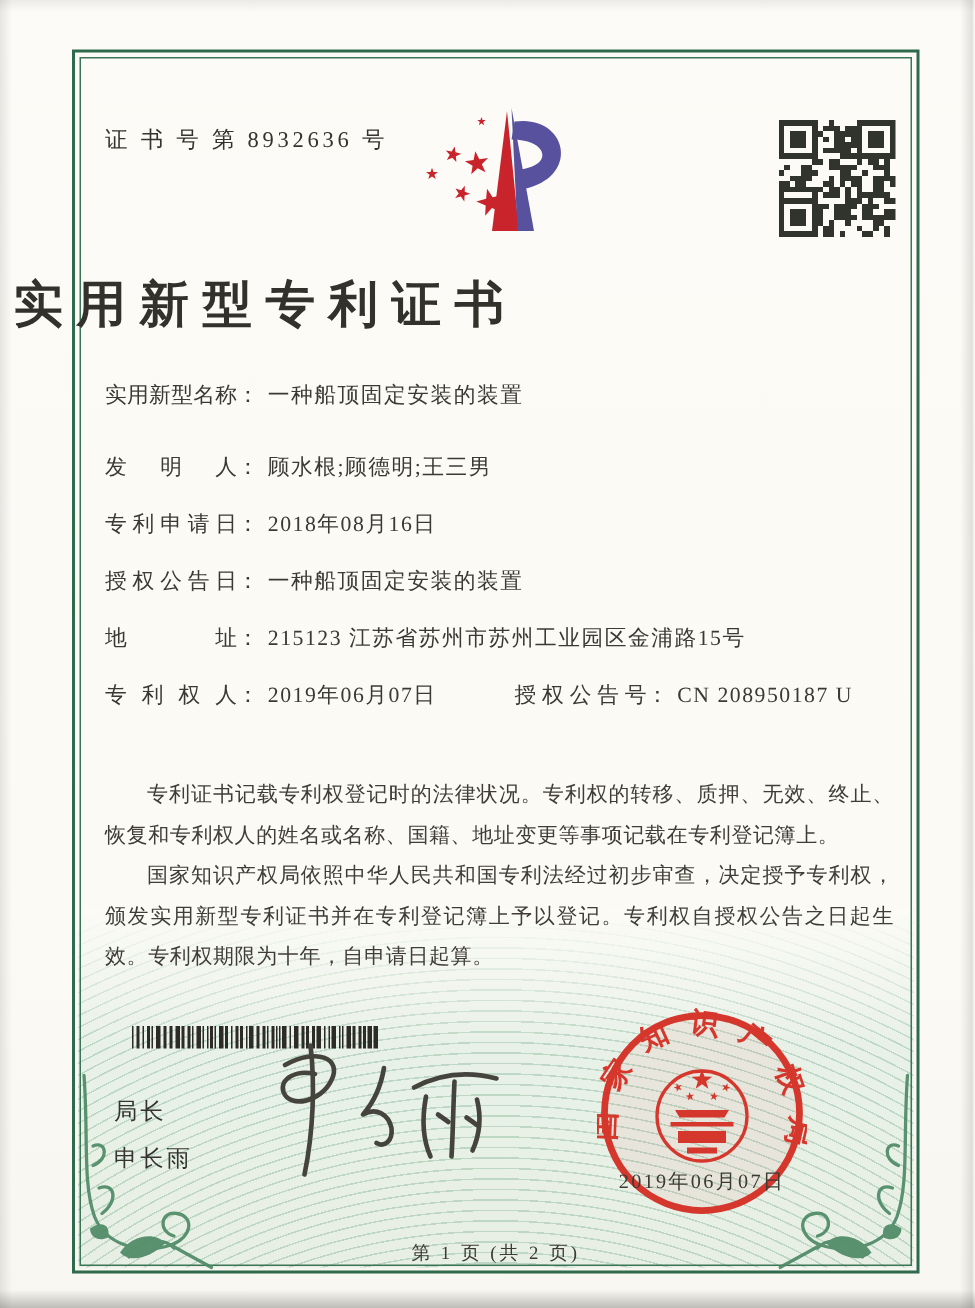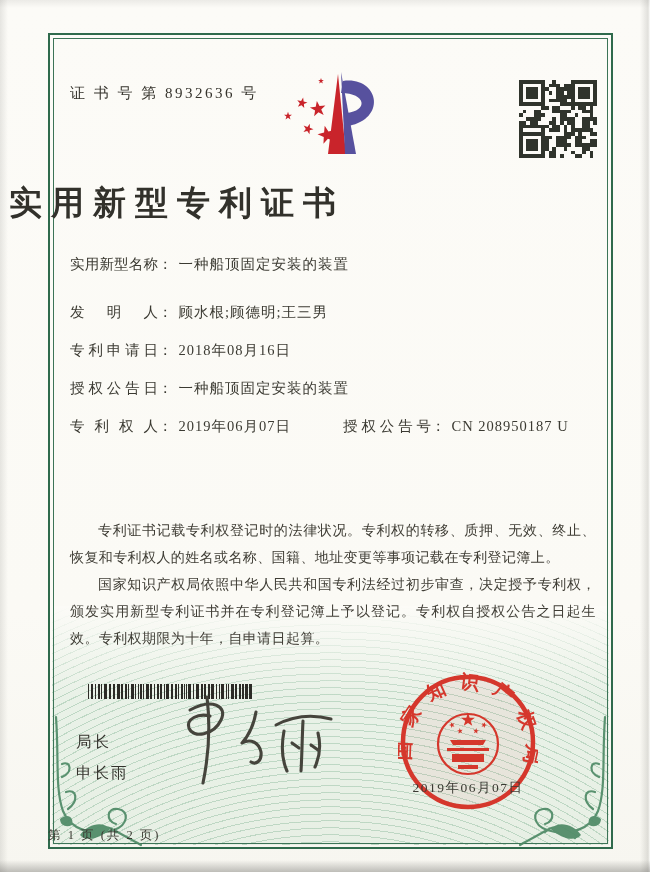--- a/index.html
+++ b/index.html
@@ -46,21 +46,21 @@
   .barcode i{position:absolute;top:0;bottom:0;background:#2c2b26;}
 
   .signer{position:absolute;left:76px;top:726px;font-family:"Liberation Sans",sans-serif;
           font-size:15.5px;color:#34332d;letter-spacing:2px;line-height:31px;}
   .signature{position:absolute;left:160px;top:690px;width:200px;height:100px;}
 
   .seal{position:absolute;left:398px;top:672px;width:140px;height:140px;}
   .seal-date{position:absolute;left:392px;top:779px;width:152px;text-align:center;font-size:13.5px;
              letter-spacing:1.5px;color:#3b3a33;}
 
-  .footer{position:absolute;left:48px;width:565px;top:827px;text-align:left;font-size:12.5px;
+  .footer{position:absolute;left:48px;width:565px;top:827px;text-align:center;font-size:12.5px;
           letter-spacing:2px;color:#3b3a32;}
 </style>
 </head>
 <body>
 
 <div class="paper">
 
   <div class="guilloche"></div>
 
   <div class="frame"></div>
@@ -285,20 +285,23 @@
     <div class="frow">
       <span class="flabel">发明人</span><span class="fcolon">：</span><span class="fvalue">顾水根;顾德明;王三男</span>
     </div>
     <div class="frow">
       <span class="flabel">专利申请日</span><span class="fcolon">：</span><span class="fvalue">2018年08月16日</span>
     </div>
     <div class="frow">
       <span class="flabel">授权公告日</span><span class="fcolon">：</span><span class="fvalue">一种船顶固定安装的装置</span>
     </div>
     <div class="frow">
+      <span class="flabel">地址</span><span class="fcolon">：</span><span class="fvalue">215123 江苏省苏州市苏州工业园区金浦路15号</span>
+    </div>
+    <div class="frow">
       <span><span class="flabel">专利权人</span><span class="fcolon">：</span><span class="fvalue">2019年06月07日</span></span><span class="grant-group"><span class="flabel">授权公告号</span><span class="fcolon">：</span><span class="fvalue">CN 208950187 U</span></span>
     </div>
   </div>
 
   <div class="paras">
     <p>专利证书记载专利权登记时的法律状况。专利权的转移、质押、无效、终止、恢复和专利权人的姓名或名称、国籍、地址变更等事项记载在专利登记簿上。</p>
     <p>国家知识产权局依照中华人民共和国专利法经过初步审查，决定授予专利权，颁发实用新型专利证书并在专利登记簿上予以登记。专利权自授权公告之日起生效。专利权期限为十年，自申请日起算。</p>
   </div>
 
   <div id="barcode" class="barcode">

